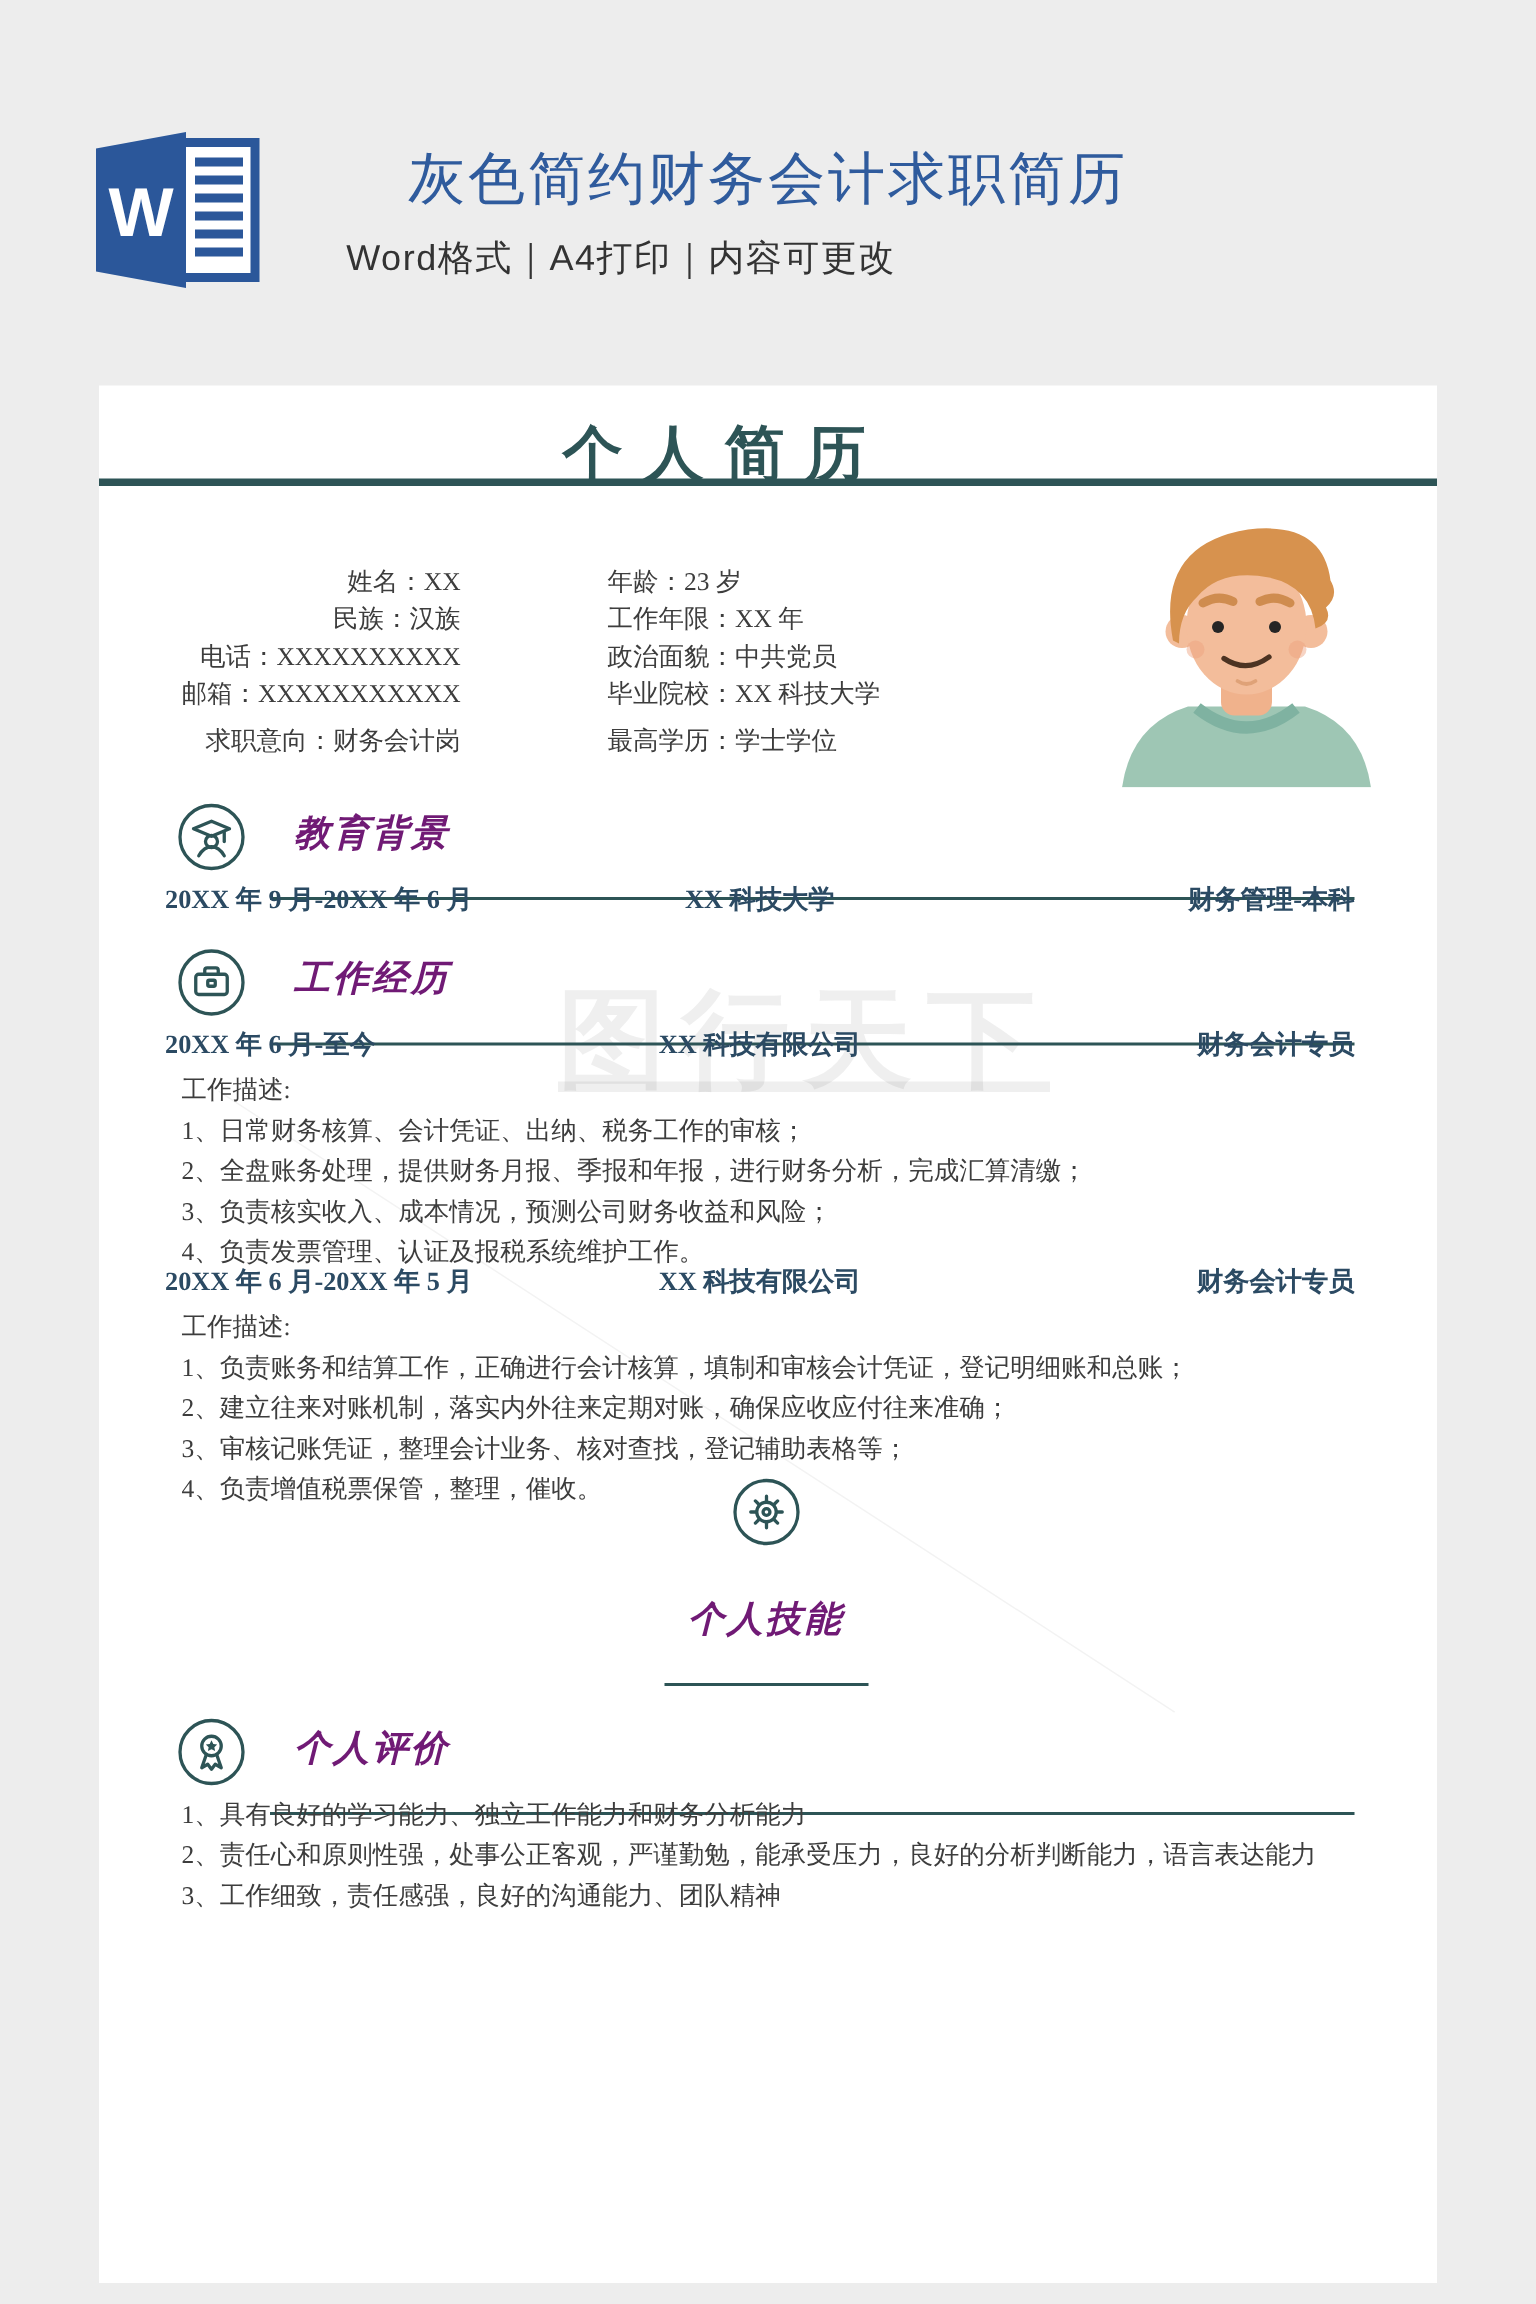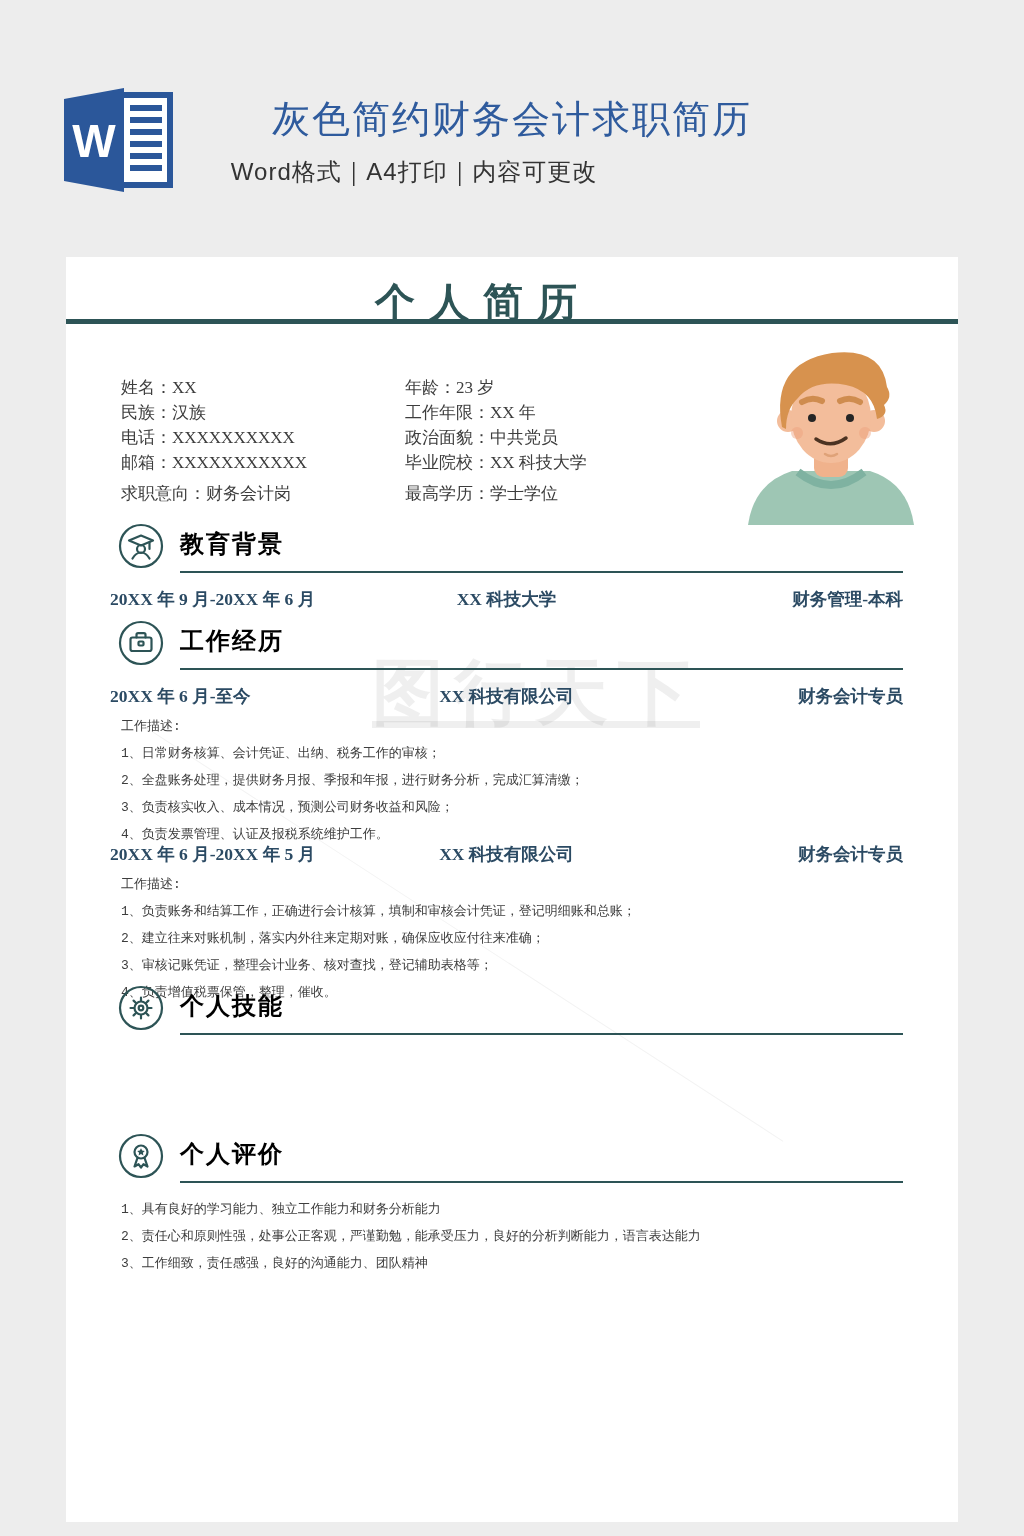--- a/index.html
+++ b/index.html
@@ -35,37 +35,37 @@
   
   .watermark{
     position:absolute;left:290px;top:388px;width:360px;text-align:center;
     font-size:72px;font-weight:bold;color:rgba(100,100,100,0.10);
     letter-spacing:10px;pointer-events:none;text-decoration:underline;
   }
   .wm-line{position:absolute;width:760px;height:1px;background:rgba(0,0,0,0.05);pointer-events:none;}
   .wm-line.a{left:80px;top:470px;transform:rotate(33deg);transform-origin:left top;}
   
   .p-col{position:absolute;font-size:17px;color:#3d3d3d;}
-  .p-col.left{left:55px;top:118px;}
+  .p-col.left{left:55px;top:118px;text-align:right;}
   .p-col.right{left:339px;top:118px;}
   .p-row{height:25px;line-height:25px;white-space:nowrap;}
   .p-row.gap{margin-top:6px;}
   .avatar{position:absolute;left:674px;top:78px;width:182px;height:190px;overflow:hidden;}
   
   .sec-head{position:absolute;left:52px;right:55px;display:flex;align-items:center;gap:16px;}
   .sec-icon{flex:0 0 46px;width:46px;height:46px;}
   .sec-titlebox{flex:1;border-bottom:2px solid #2d5456;padding-bottom:11px;margin-bottom:-8px;}
-  .sec-title{margin:0;font-size:24px;font-weight:bold;color:#000000;letter-spacing:2px;}
+  .sec-title{margin:16px;font-size:24px;font-weight:bold;color:#701a75;letter-spacing:2px;font-style:italic;}
   .date-row{
     position:absolute;left:44px;right:55px;display:grid;grid-template-columns:1fr auto 1fr;
     font-size:17.5px;font-weight:bold;color:#2b4a63;
   }
   .date-row .c{text-align:center;}
   .date-row .r{text-align:right;}
-  .desc{position:absolute;left:55px;right:40px;font-size:13px;color:#3d3d3d;font-family:Liberation Mono, monospace;}
+  .desc{position:absolute;left:55px;right:40px;font-size:17px;color:#3d3d3d;}
   .desc div{line-height:27px;}
   svg .stk{stroke:#2d5456;stroke-width:2.2;fill:none;stroke-linecap:round;stroke-linejoin:round;}
 </style>
 </head>
 <body>
 
 <div class="top-header">
   <svg class="word-icon" viewBox="0 0 112 104">
     <rect x="56" y="7" width="50" height="90" fill="#ffffff" stroke="#2b579a" stroke-width="6"></rect>
     <rect x="66" y="17" width="32" height="6" fill="#2b579a"></rect>
@@ -173,21 +173,21 @@
     <span class="r">财务会计专员</span>
   </div>
   <div class="desc" style="top:614px;">
     <div>工作描述:</div>
     <div>1、负责账务和结算工作，正确进行会计核算，填制和审核会计凭证，登记明细账和总账；</div>
     <div>2、建立往来对账机制，落实内外往来定期对账，确保应收应付往来准确；</div>
     <div>3、审核记账凭证，整理会计业务、核对查找，登记辅助表格等；</div>
     <div>4、负责增值税票保管，整理，催收。</div>
   </div>
 
-  <div class="sec-head" style="top:728px;">
+  <div class="sec-head" style="top:728px;flex-direction:column;">
     <svg class="sec-icon" viewBox="0 0 46 46">
       <circle class="stk" cx="23" cy="23" r="21"></circle>
       <circle class="stk" cx="23" cy="23" r="6.5"></circle>
       <circle class="stk" cx="23" cy="23" r="2.3"></circle>
       <path class="stk" d="M23 12.5 V16 M23 30 V33.5 M12.5 23 H16 M30 23 H33.5 M15.6 15.6 L18 18 M28 28 L30.4 30.4 M30.4 15.6 L28 18 M18 28 L15.6 30.4"></path>
     </svg>
     <div class="sec-titlebox">
       <h2 class="sec-title">个人技能</h2>
     </div>
   </div>

